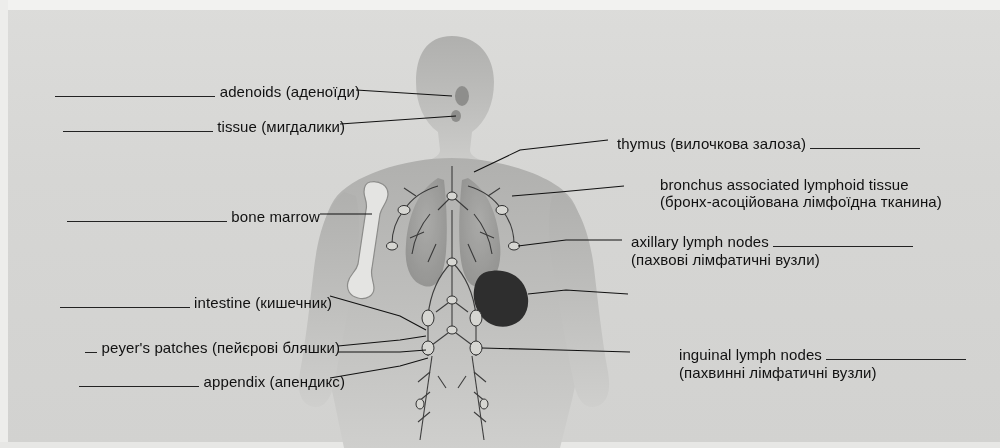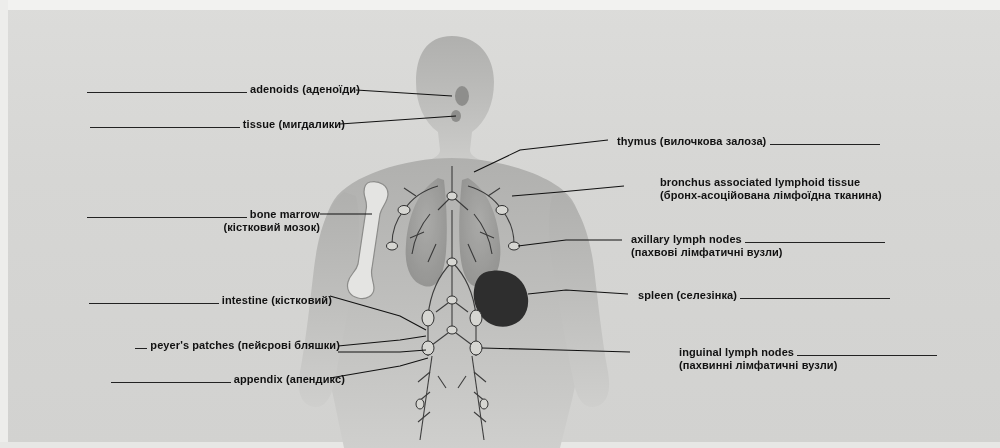--- a/index.html
+++ b/index.html
@@ -16,26 +16,25 @@
   }
   
   .page-edge-top{position:absolute;left:0;top:0;width:1000px;height:10px;background:#f2f2f0;}
   .page-edge-left{position:absolute;left:0;top:0;width:8px;height:448px;background:#ededeb;}
   .page-edge-bottom{position:absolute;left:0;bottom:0;width:1000px;height:6px;background:#e7e7e5;}
 
   svg#art{position:absolute;left:0;top:0;width:1000px;height:448px;}
 
   .lbl{
     position:absolute;
-    font-size:11px;
+    font-size:15px;
     color:#111;
     line-height:1.15;
     white-space:nowrap;
     letter-spacing:0.1px;
-    font-weight:bold;
   }
   .lbl .ua{display:block;}
   .blank{
     display:inline-block;
     border-bottom:1px solid #222;
     height:0.95em;
     vertical-align:baseline;
   }
   .r{text-align:right;}
 </style>
@@ -186,26 +185,25 @@
   </div>
 
   <div class="lbl r" style="left:0px;top:117px;width:345px;">
     <span class="blank" style="width:150px;"></span>
     <span>tissue (мигдалики)</span>
   </div>
 
   <div class="lbl r" style="left:0px;top:207px;width:320px;">
     <span class="blank" style="width:160px;"></span>
     <span>bone marrow</span>
-    <span class="ua">(кістковий мозок)</span>
   </div>
 
   <div class="lbl r" style="left:0px;top:293px;width:332px;">
     <span class="blank" style="width:130px;"></span>
-    <span>intestine (кістковий)</span>
+    <span>intestine (кишечник)</span>
   </div>
 
   <div class="lbl r" style="left:0px;top:338px;width:340px;">
     <span class="blank" style="width:12px;"></span>
     <span>peyer's patches (пейєрові бляшки)</span>
   </div>
 
   <div class="lbl r" style="left:0px;top:372px;width:334px;margin-left:11px;">
     <span class="blank" style="width:120px;"></span>
     <span>appendix (апендикс)</span>
@@ -220,24 +218,20 @@
     <span>bronchus associated lymphoid tissue</span>
     <span class="ua">(бронх-асоційована лімфоїдна тканина)</span>
   </div>
 
   <div class="lbl" style="left:631px;top:232px;">
     <span>axillary lymph nodes</span>
     <span class="blank" style="width:140px;"></span>
     <span class="ua">(пахвові лімфатичні вузли)</span>
   </div>
 
-  <div class="lbl" style="left:638px;top:288px;">
-    <span>spleen (селезінка)</span>
-    <span class="blank" style="width:150px;"></span>
-  </div>
 
   <div class="lbl" style="left:640px;top:345px;margin-left:39px;">
     <span>inguinal lymph nodes</span>
     <span class="blank" style="width:140px;"></span>
     <span class="ua">(пахвинні лімфатичні вузли)</span>
   </div>
 
 </div>
 
 </body></html>

